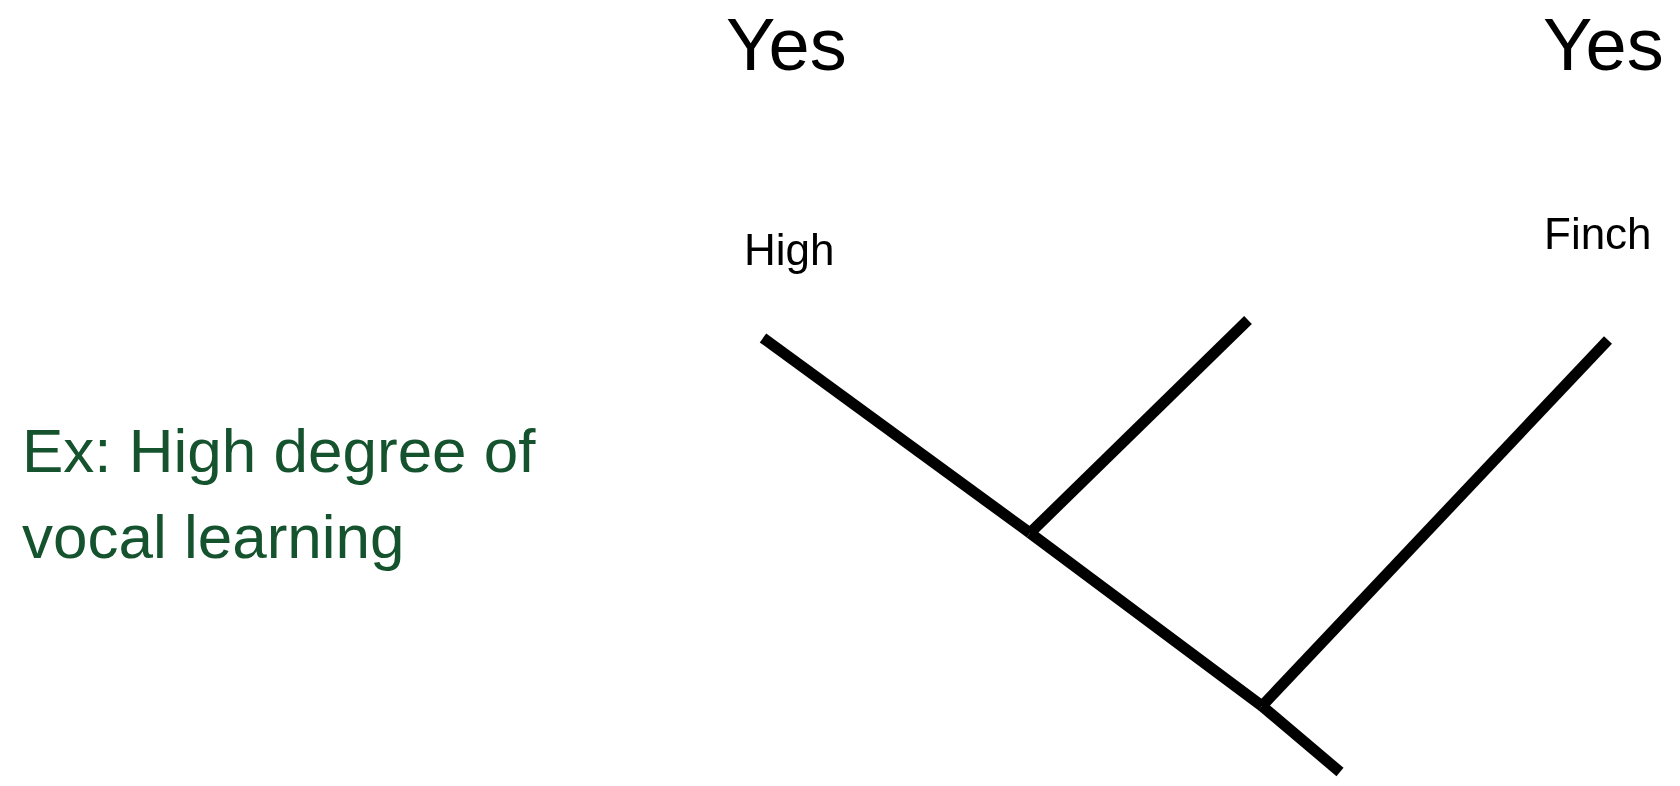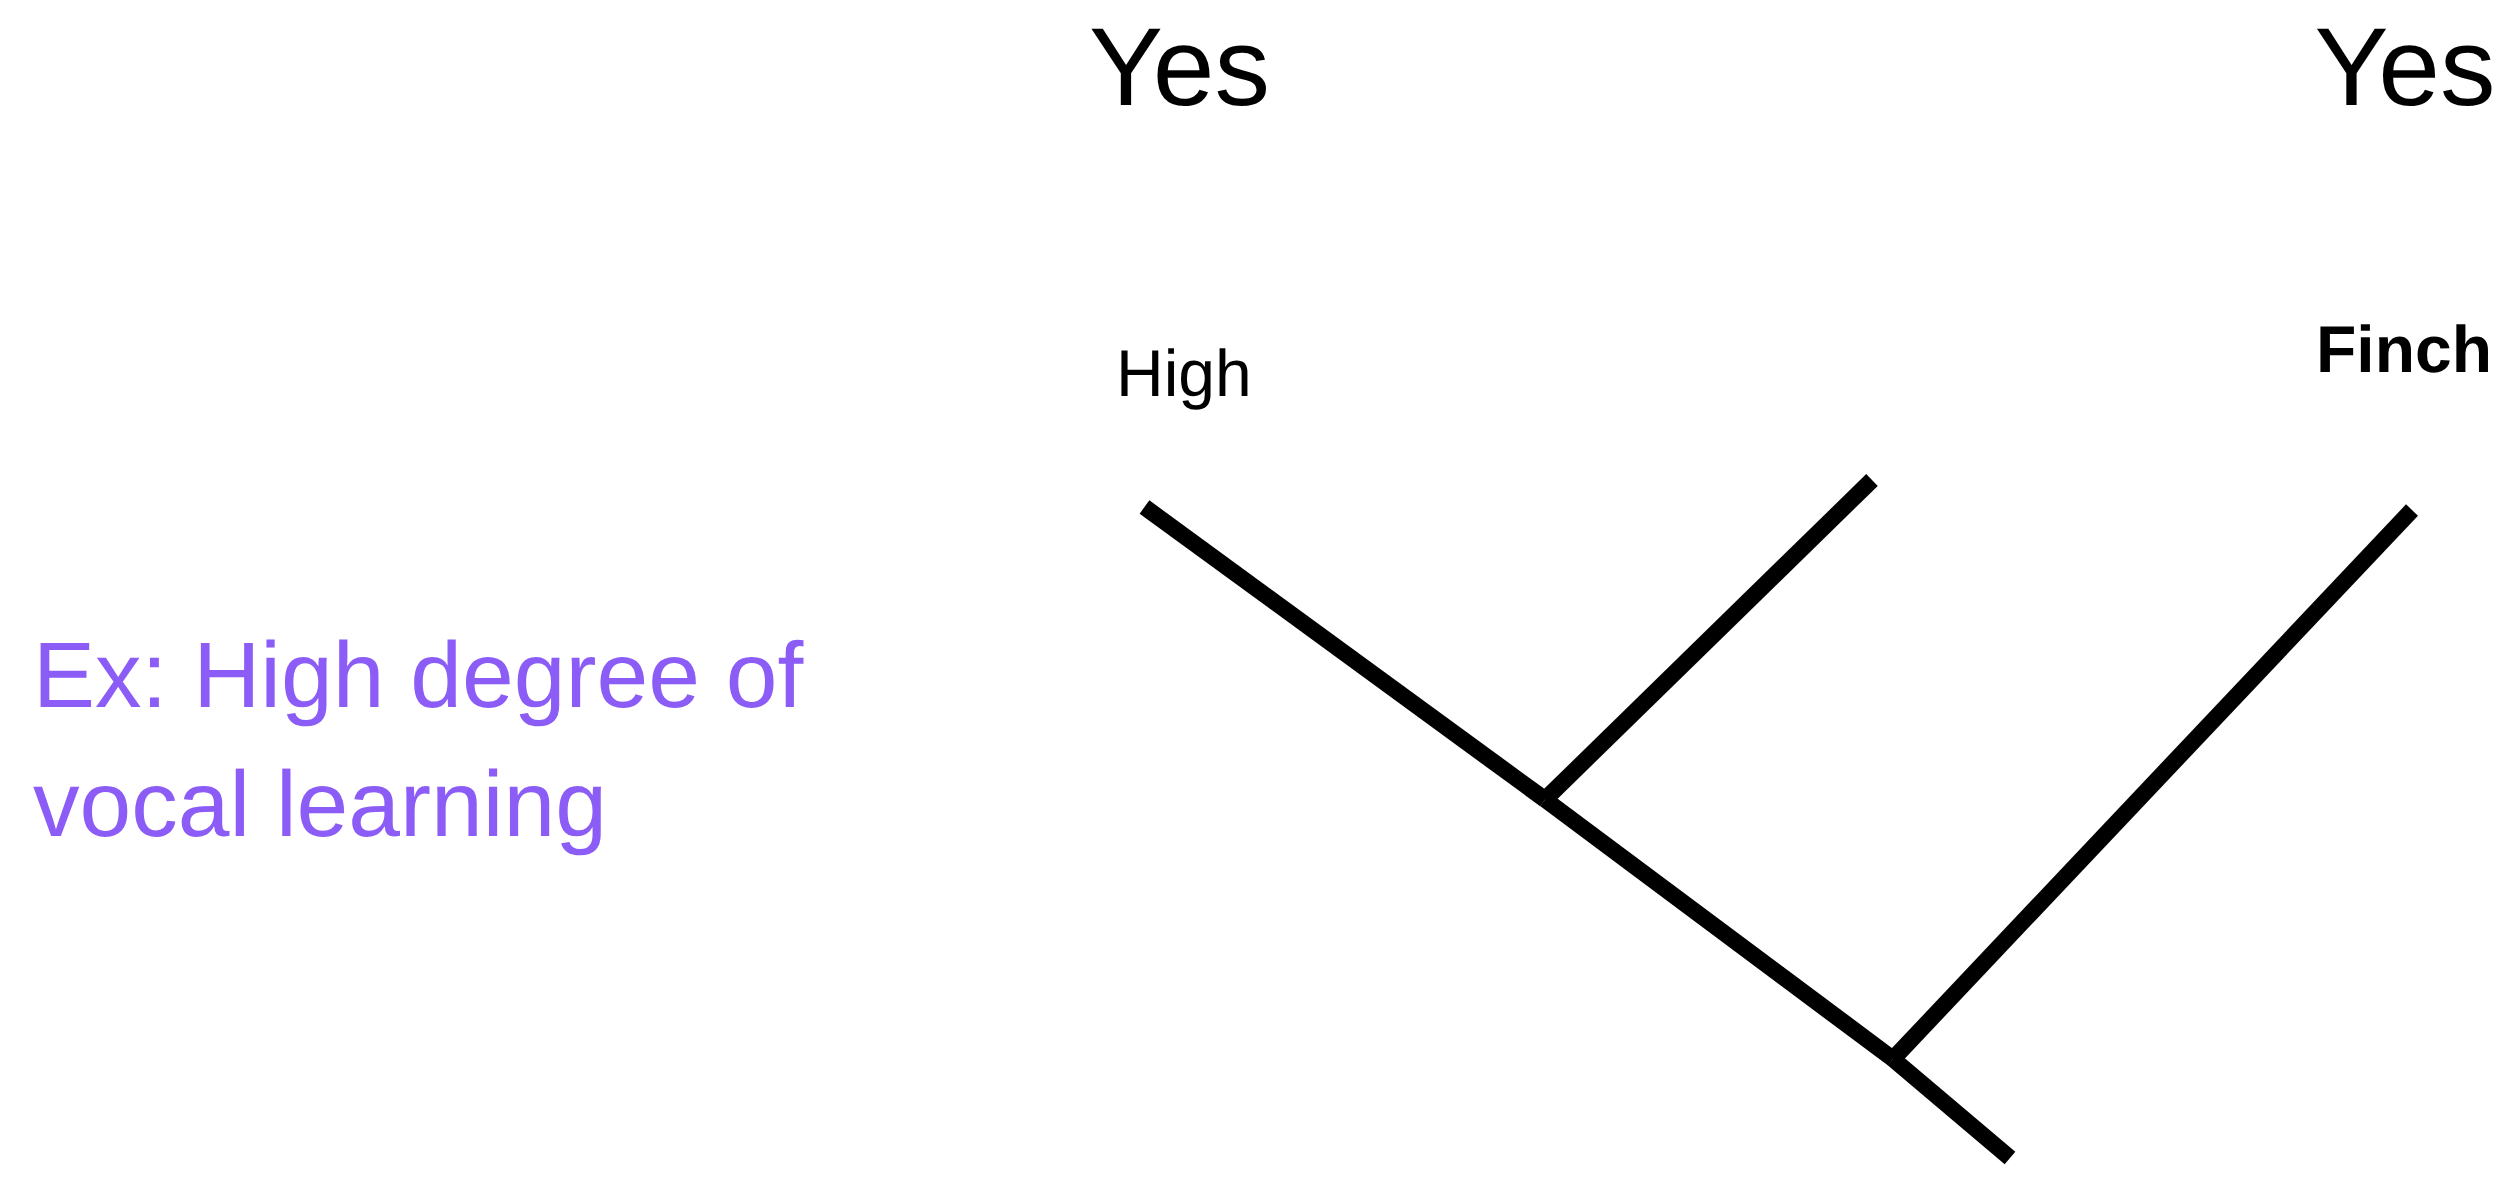--- a/index.html
+++ b/index.html
@@ -37,30 +37,30 @@
 
   .taxon-label {
     position: absolute;
     font-size: 44px;
     line-height: 1;
     color: #000000;
     white-space: nowrap;
   }
   .taxon-human { left: 744px; top: 228px; }
   .taxon-chimp { left: 1139px; top: 212px; }
-  .taxon-finch { left: 1544px; top: 212px; font-weight: bold; }
+  .taxon-finch { left: 1544px; top: 212px; }
 
   .caption {
     position: absolute;
     left: 22px;
     top: 408px;
     width: 600px;
     font-size: 62px;
     line-height: 1.38;
-    color: #8b5cf6;
+    color: #14532d;
   }
   .caption-line { display: block; white-space: nowrap; }
 </style>
 </head>
 <body>
 
 <div id="page">
 
   <svg class="tree-svg" viewBox="0 0 1680 786">
     <g id="branch-group" stroke="#000000" stroke-width="11" stroke-linecap="butt" fill="none">

